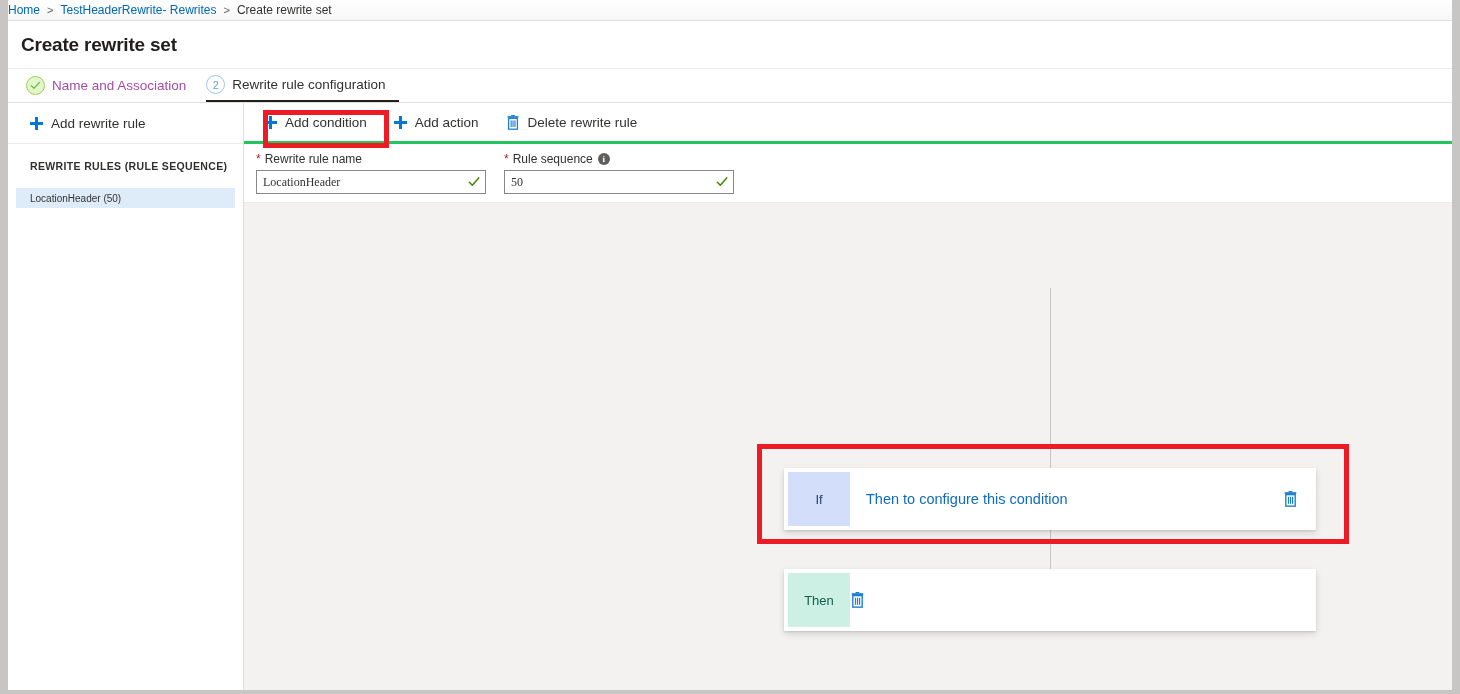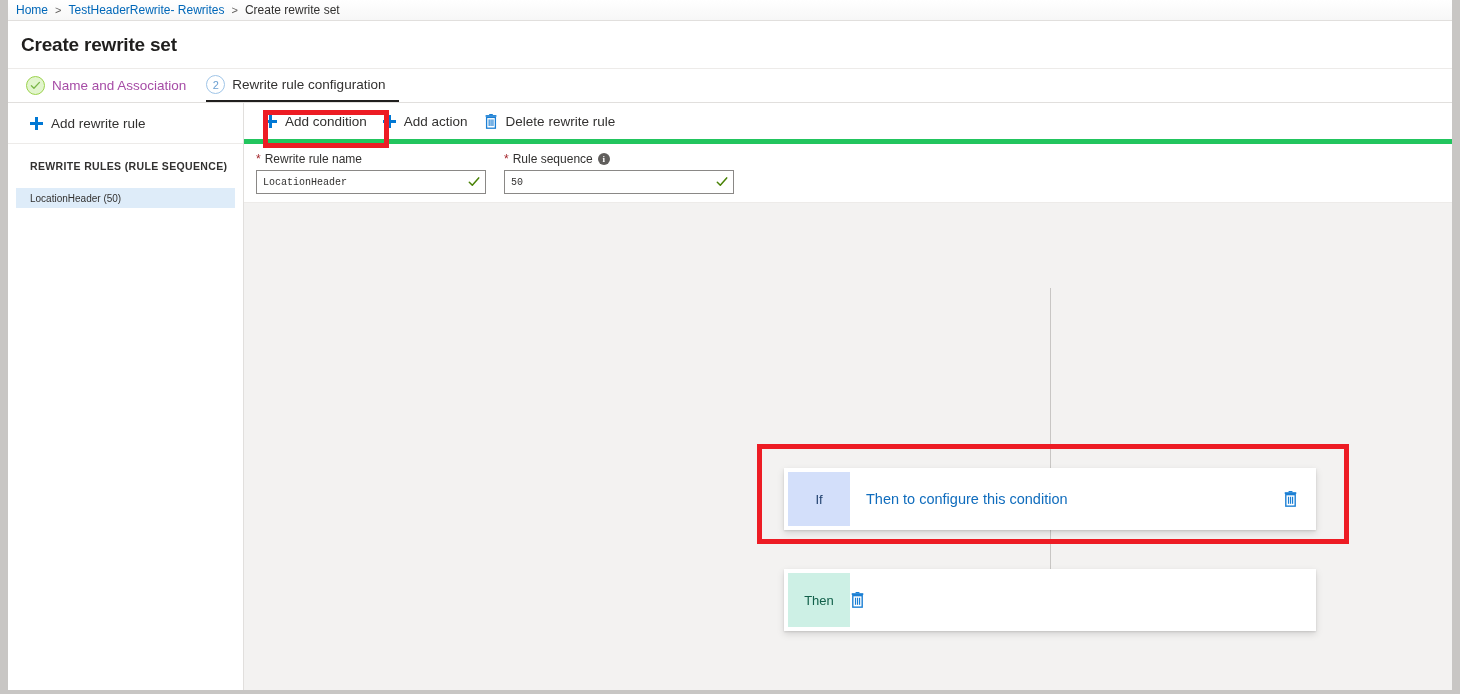--- a/index.html
+++ b/index.html
@@ -20,21 +20,21 @@
     overflow: hidden;
   }
 
   
   .breadcrumb {
     height: 21px;
     background: linear-gradient(#ffffff, #f7f7f7);
     border-bottom: 1px solid #e1dfdd;
     display: flex;
     align-items: center;
-    padding-left: 8px;
+    padding-left: 0;
     font-size: 12px;
     color: #323130;
     white-space: nowrap;
   }
   .crumb-link { color: #0067b8; cursor: pointer; }
   .crumb-sep { color: #605e5c; margin: 0 7px; font-size: 11px; }
   .crumb-current { color: #323130; }
 
   
   .title-bar {
@@ -155,25 +155,25 @@
 
   
   .right-pane {
     flex: 1;
     position: relative;
     background: #f3f2f1;
   }
   .right-toolbar {
     height: 41px;
     background: #ffffff;
-    border-bottom: 5px solid #22c55e;
+    border-bottom: 3px solid #22c55e;
     display: flex;
     align-items: center;
     padding-left: 14px;
-    gap: 4px;
+    gap: 15px;
     position: relative;
   }
   .trash-cmd-icon { margin-right: 8px; display: flex; }
 
   .fields-row {
     height: 59px;
     background: #ffffff;
     border-bottom: 1px solid #edebe9;
     display: flex;
     padding: 8px 0 0 12px;
@@ -210,23 +210,23 @@
     background: #ffffff;
     display: flex;
     align-items: center;
   }
   .field-input-wrap input {
     border: none;
     outline: none;
     height: 100%;
     width: 100%;
     padding: 0 24px 0 6px;
-    font-size: 10px;
-    color: #323130;
-    font-family: Liberation Mono, monospace;
+    font-size: 12px;
+    color: #323130;
+    font-family: Liberation Serif, serif;
     background: transparent;
   }
   .valid-check {
     position: absolute;
     right: 5px; top: 50%;
     transform: translateY(-50%);
     display: flex;
   }
 
   

